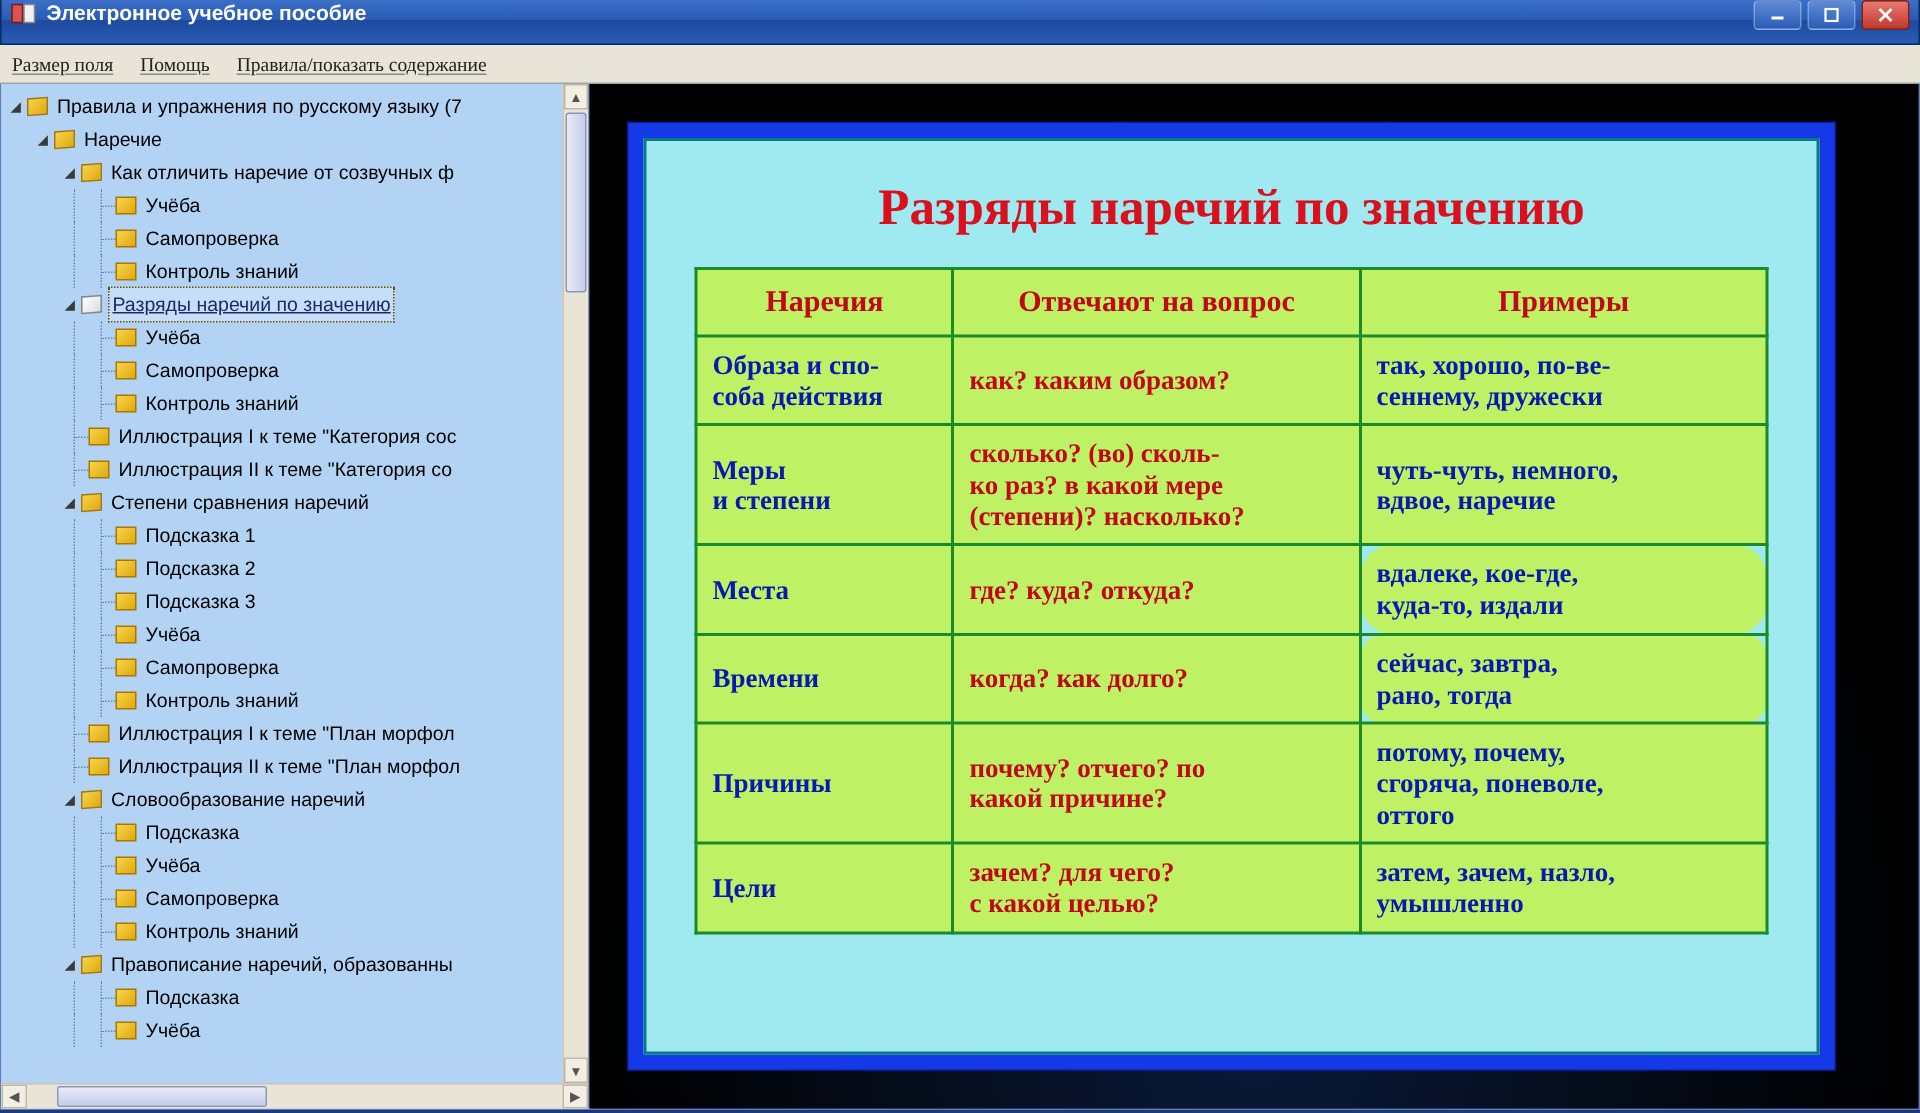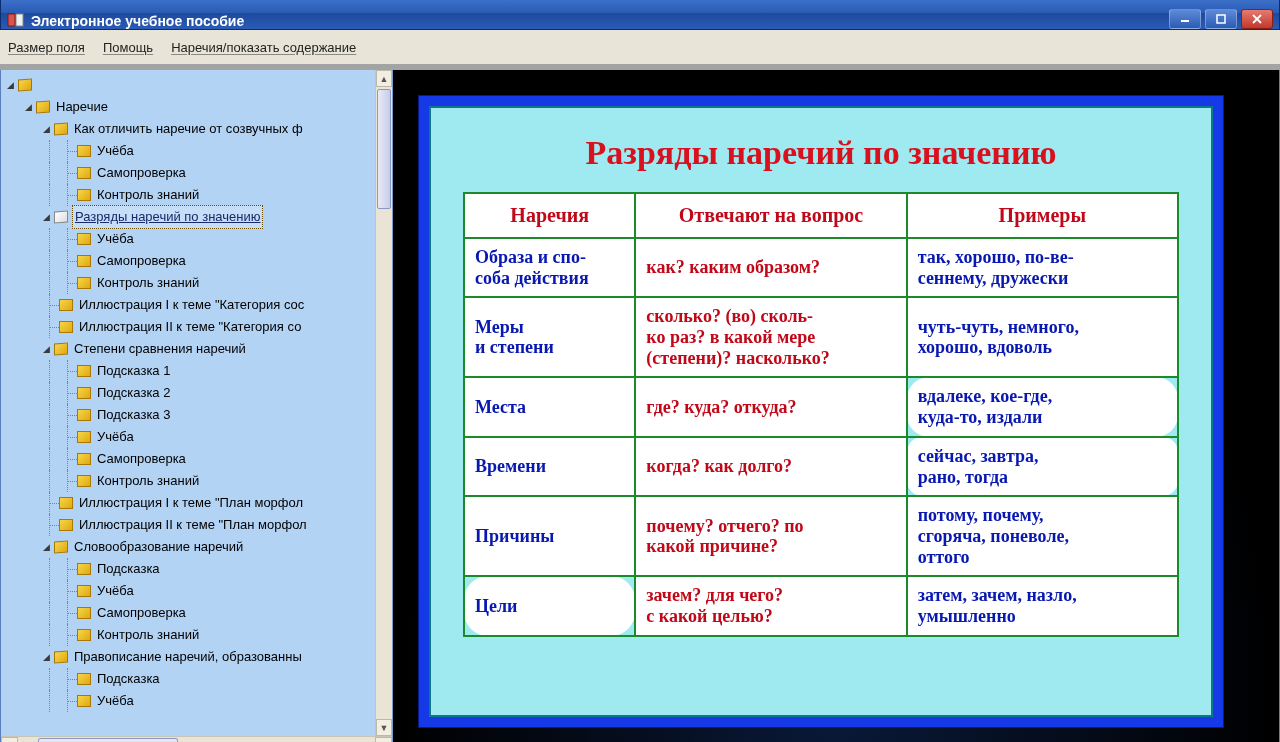--- a/index.html
+++ b/index.html
@@ -9,21 +9,21 @@
     background: #1a3a7a;
     width: 1280px;
     height: 742px;
     overflow: hidden;
   }
   
   .titlebar {
     height: 30px;
     background: linear-gradient(to bottom, #3b6fc8 0%, #2a5bb5 45%, #1e4a9e 46%, #2a5bb5 100%);
     display: flex;
-    align-items: flex-end;
+    align-items: flex-start;
     padding: 0 4px;
     color: #fff;
     font-size: 14px;
     font-weight: bold;
     border: 1px solid #0a2d6b;
     border-top: none;
   }
   .app-icon {
     width: 18px; height: 18px; margin: 0 6px 0 2px;
     display: inline-flex; align-items: center; justify-content: center;
@@ -34,28 +34,29 @@
     border-radius: 3px;
     display: flex; align-items: center; justify-content: center;
     font-size: 11px;
     border: 1px solid rgba(255,255,255,0.3);
     background: linear-gradient(to bottom, #5f8ad6, #2a5bb5);
     color: #fff;
   }
   .win-btn.close { background: linear-gradient(to bottom, #e77a6f, #c0392b); border-color:#8a1f13;}
   
   .menubar {
-    height: 40px;
+    height: 26px;
     background: #e8e5d8;
-    border-bottom: 6px solid #a3a3a3;
+    border-bottom: 1px solid #a3a3a3;
     display: flex; align-items: center;
     padding: 0 8px;
     gap: 18px;
     font-size: 13px;
     color: #222;
+    font-family: Liberation Serif, serif;
   }
   .menubar span { text-decoration: underline; text-decoration-color: rgba(0,0,0,0.4); text-underline-offset:2px; cursor: default;}
   
   .main {
     display: flex;
     height: calc(742px - 30px - 26px - 2px);
     background: #fff;
     border: 1px solid #5a7dbb;
     border-top: none;
   }
@@ -183,21 +184,21 @@
     font-weight: bold;
     margin: 6px 0 20px 0;
   }
   table.grid {
     border-collapse: collapse;
     width: 100%;
     font-family: "Times New Roman", serif;
   }
   table.grid th, table.grid td {
     border: 2px solid #1a8a2a;
-    background: #ffffff;
+    background: #bef264;
     padding: 8px 10px;
     vertical-align: middle;
   }
   table.grid th {
     color: #c00818;
     font-size: 20px;
     font-weight: bold;
     text-align: center;
     padding: 10px;
   }
@@ -239,32 +240,33 @@
           <line x1="1" y1="1" x2="9" y2="9" stroke="#fff" stroke-width="1.8"></line>
           <line x1="9" y1="1" x2="1" y2="9" stroke="#fff" stroke-width="1.8"></line>
         </svg>
       </div>
   </div>
 </div>
 
 <div class="menubar">
   <span>Размер поля</span>
   <span>Помощь</span>
-  <span>Наречия/показать содержание</span>
+  <span>Правила/показать содержание</span>
 </div>
 
 <div class="main">
 
   <div class="tree-panel">
     <div class="tree-scroll">
       <div class="tree">
 
         <div class="node">
           <span class="toggle">◢</span>
           <span class="book-icon"></span>
+          <span class="node-label">Правила и упражнения по русскому языку (7</span>
         </div>
 
         <div class="node">
           <span class="sp"></span>
           <span class="toggle">◢</span>
           <span class="book-icon"></span>
           <span class="node-label">Наречие</span>
         </div>
 
         <div class="node">
@@ -525,21 +527,21 @@
                 <td style="white-space: pre-line;">так, хорошо, по-ве-
 сеннему, дружески</td>
               </tr>
               <tr>
                 <td style="white-space: pre-line;">Меры
 и степени</td>
                 <td class="q" style="white-space: pre-line;">сколько? (во) сколь-
 ко раз? в какой мере
 (степени)? насколько?</td>
                 <td style="white-space: pre-line;">чуть-чуть, немного,
-хорошо, вдоволь</td>
+вдвое, наречие</td>
               </tr>
               <tr>
                 <td style="white-space: pre-line; margin-top: 47px;">Места</td>
                 <td class="q" style="white-space: pre-line;">где? куда? откуда?</td>
                 <td style="white-space: pre-line; border-radius: 22px;">вдалеке, кое-где,
 куда-то, издали</td>
               </tr>
               <tr>
                 <td style="white-space: pre-line;">Времени</td>
                 <td class="q" style="white-space: pre-line;">когда? как долго?</td>
@@ -548,21 +550,21 @@
               </tr>
               <tr>
                 <td style="white-space: pre-line;">Причины</td>
                 <td class="q" style="white-space: pre-line;">почему? отчего? по
 какой причине?</td>
                 <td style="white-space: pre-line;">потому, почему,
 сгоряча, поневоле,
 оттого</td>
               </tr>
               <tr>
-                <td style="white-space: pre-line; border-radius: 24px;">Цели</td>
+                <td style="white-space: pre-line;">Цели</td>
                 <td class="q" style="white-space: pre-line;">зачем? для чего?
  с какой целью?</td>
                 <td style="white-space: pre-line; margin-top: 25px;">затем, зачем, назло,
 умышленно</td>
               </tr>
             </tbody>
         </table>
       </div>
     </div>
   </div>

